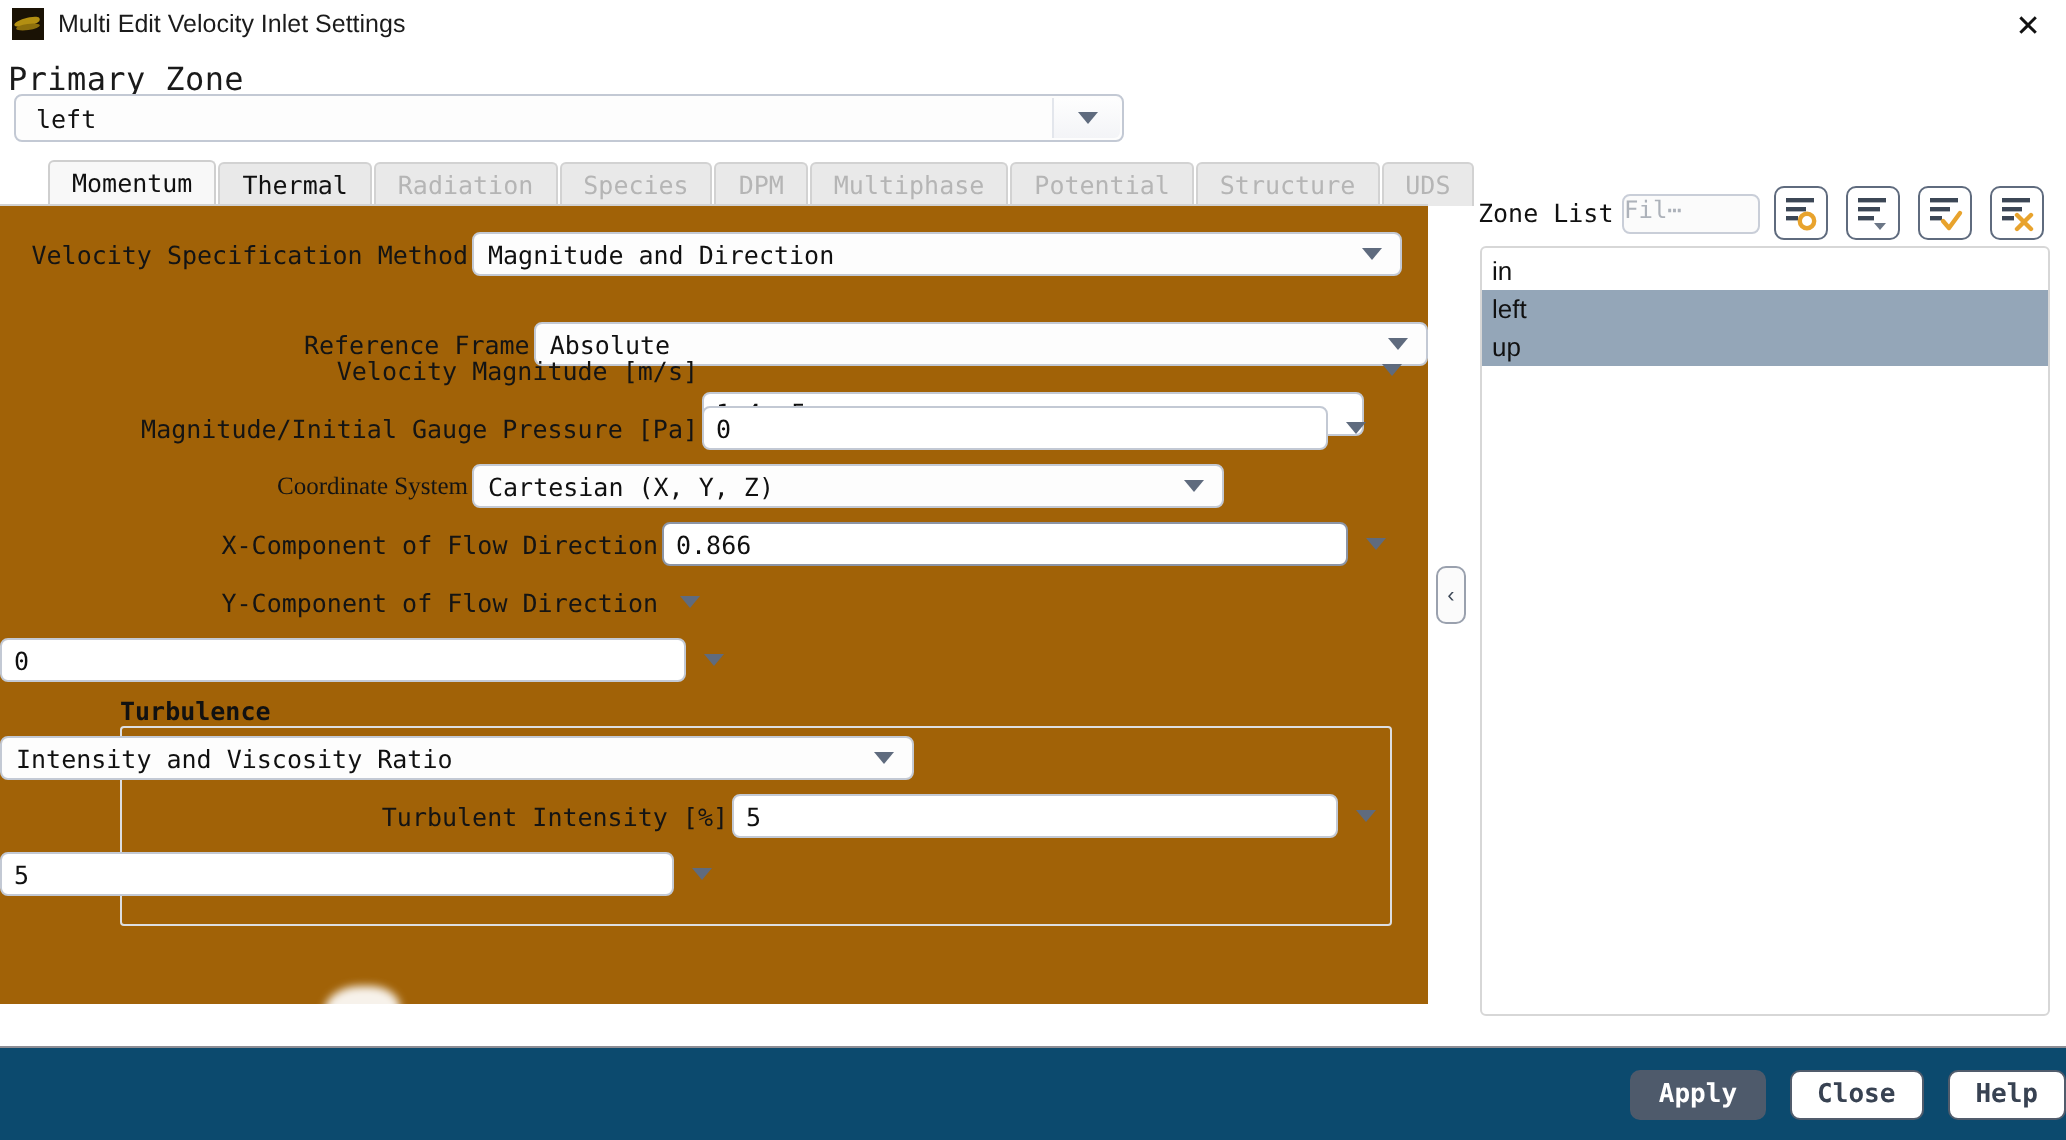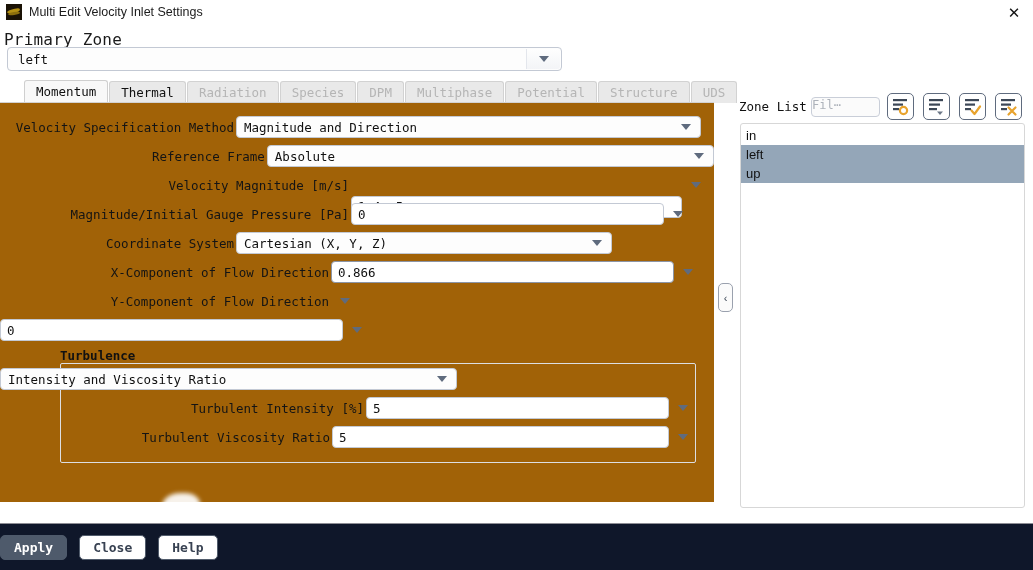--- a/index.html
+++ b/index.html
@@ -219,22 +219,22 @@
   }
   .zone-item.selected { background: #94a6b8; }
 
   
   .sep {
     position: absolute; left: 0; top: 523px; width: 1033px; height: 1px;
     background: #8d8d94;
   }
   .footer {
     position: absolute; left: 0; top: 524px; width: 1033px; height: 46px;
-    background: #0f172a;
-    display: flex; align-items: center; justify-content: flex-start; gap: 12px;
+    background: #0c4a6e;
+    display: flex; align-items: center; justify-content: flex-end; gap: 12px;
   }
   .btn {
     height: 25px; min-width: 58px;
     padding: 0 13px;
     border-radius: 5px;
     font-size: 13px;
     font-family: "DejaVu Sans Mono", "Liberation Mono", monospace;
     font-weight: bold;
     display: flex; align-items: center; justify-content: center;
   }
@@ -282,21 +282,21 @@
     <div class="smudge sm3"></div>
 
     <div class="row" style="top:12px;">
       <div class="lbl" style="width:236px;">Velocity Specification Method</div>
       <div class="field combo" style="width:465px;">
         <span>Magnitude and Direction</span>
         <span class="inlinecaret"></span>
       </div>
     </div>
 
-    <div class="row" style="top:41px;padding-left:40px;">
+    <div class="row" style="top:57px;padding-left:40px;">
       <div class="lbl" style="width:236px;">Reference Frame</div>
       <div class="field combo" style="width:465px;">
         <span>Absolute</span>
         <span class="inlinecaret"></span>
       </div>
     </div>
 
     <div class="row" style="top:70px;">
       <div class="lbl" style="width:351px;">Velocity Magnitude [m/s]</div>
       <div class="field" style="width:331px;margin-top:43px;">
@@ -307,21 +307,21 @@
 
     <div class="row" style="top:99px;">
       <div class="lbl" style="width:351px;">Magnitude/Initial Gauge Pressure [Pa]</div>
       <div class="field" style="width:313px;">
         <span>0</span>
       </div>
       <div class="outercaret"></div>
     </div>
 
     <div class="row" style="top:128px;">
-      <div class="lbl" style="width:236px;">Coordinate System</div>
+      <div class="lbl" style="width:236px;font-family:Liberation Serif, serif;">Coordinate System</div>
       <div class="field combo" style="width:376px;">
         <span>Cartesian (X, Y, Z)</span>
         <span class="inlinecaret"></span>
       </div>
     </div>
 
     <div class="row" style="top:157px;">
       <div class="lbl" style="width:331px;">X-Component of Flow Direction</div>
       <div class="field focused" style="width:343px;">
         <span>0.866</span>
@@ -353,21 +353,20 @@
 
     <div class="row" style="top:293px; left:0;">
       <div class="lbl" style="width:366px;">Turbulent Intensity [%]</div>
       <div class="field" style="width:303px;">
         <span>5</span>
       </div>
       <div class="outercaret"></div>
     </div>
 
     <div class="row" style="top:322px; left:0;">
-      <div class="lbl" style="width:332px;">Turbulent Viscosity Ratio</div>
       <div class="field" style="width:337px;">
         <span>5</span>
       </div>
       <div class="outercaret"></div>
     </div>
 
   </div>
 
   <div class="collapse">‹</div>
 

